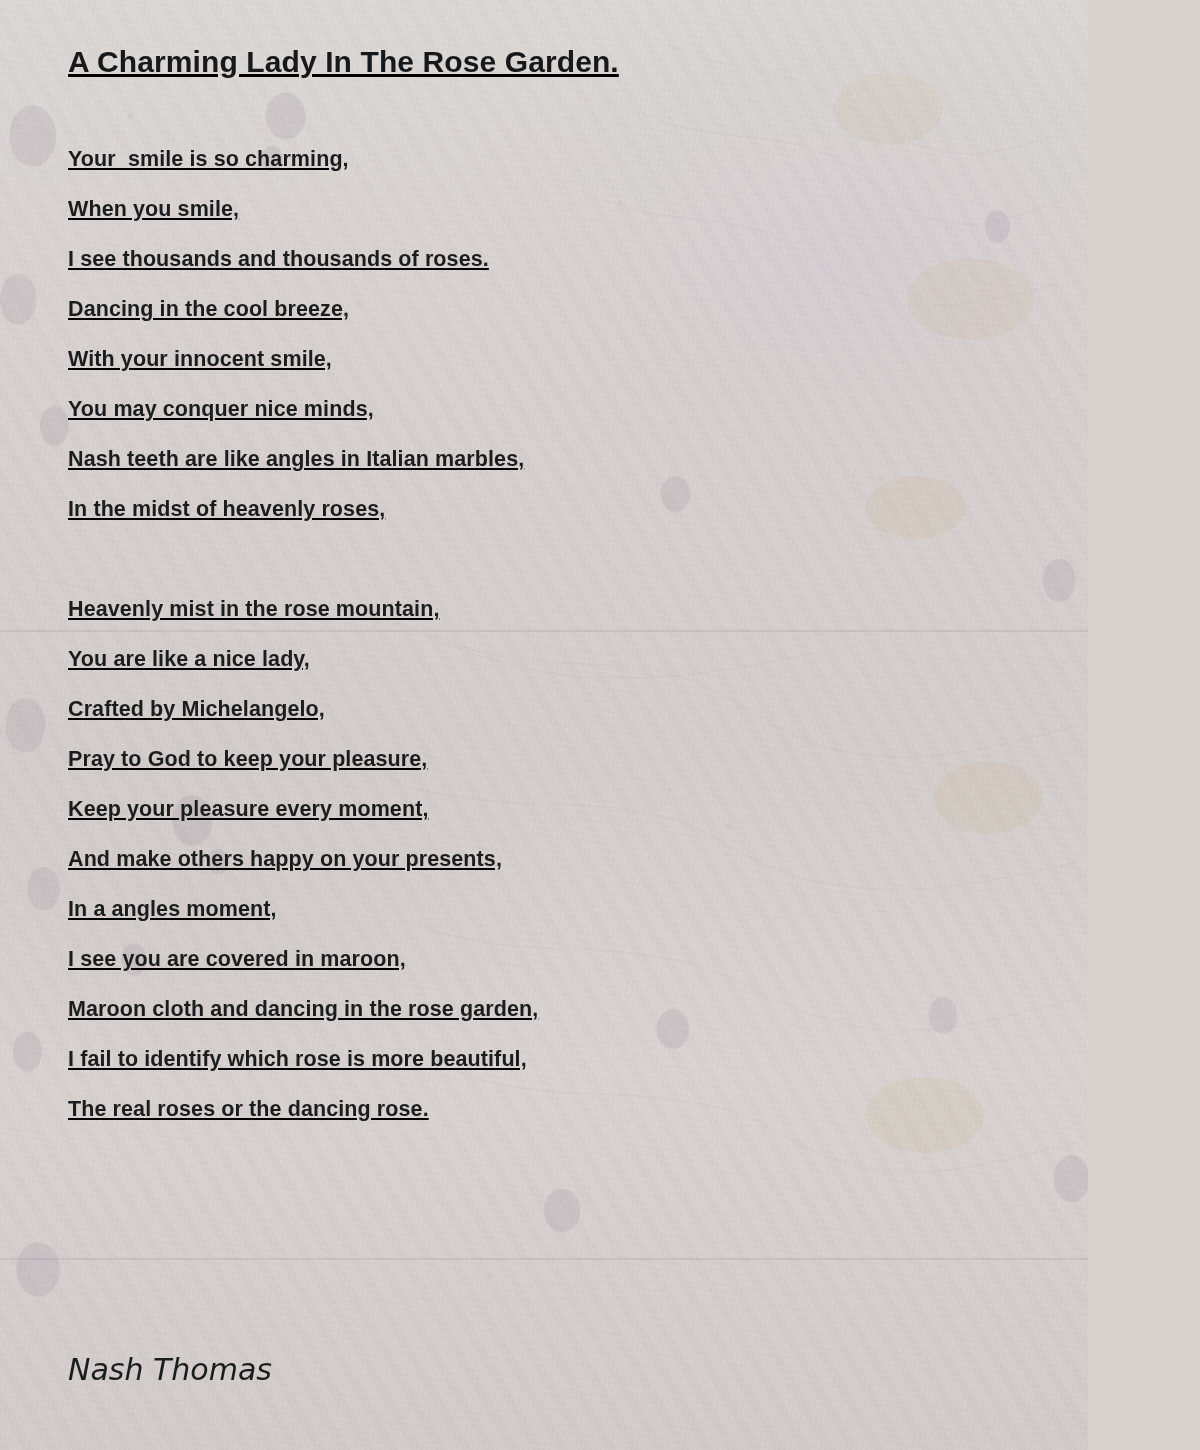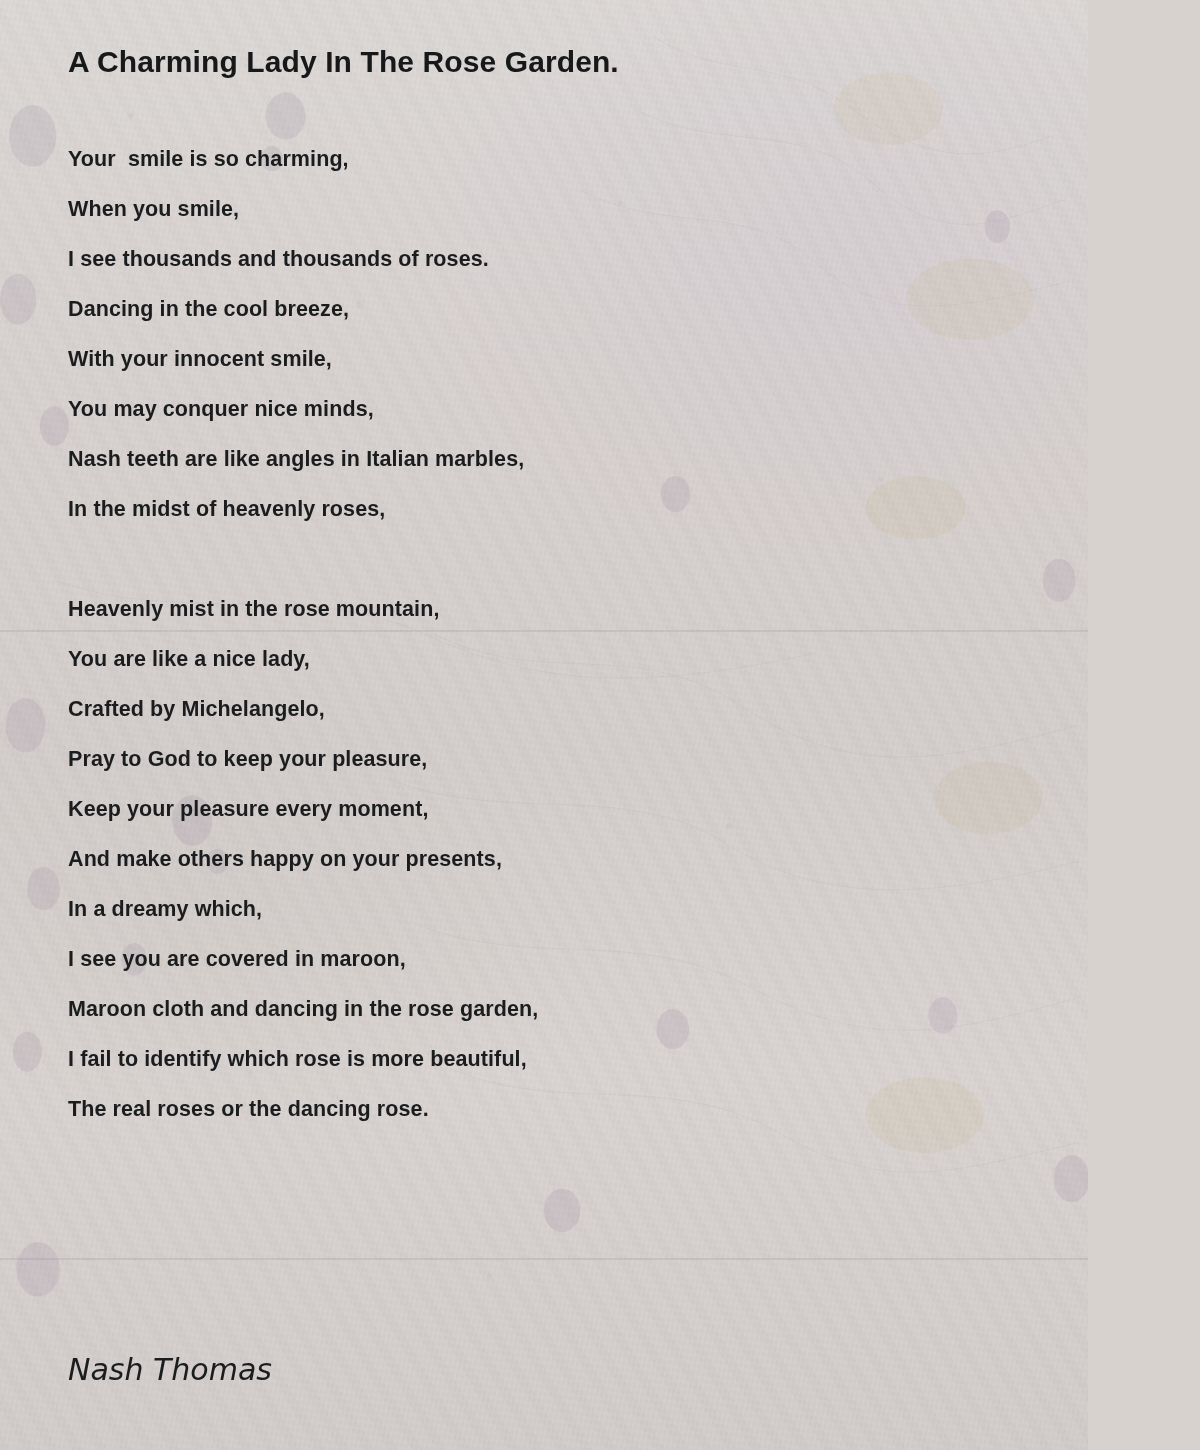--- a/index.html
+++ b/index.html
@@ -17,20 +17,21 @@
   .page {
     position: relative;
     width: 1088px;
     height: 1450px;
     box-sizing: border-box;
     background:
       radial-gradient(ellipse 600px 420px at 78% 18%, rgba(214,206,214,0.55), rgba(214,206,214,0) 70%),
       radial-gradient(ellipse 520px 380px at 20% 62%, rgba(210,204,200,0.5), rgba(210,204,200,0) 70%),
       linear-gradient(180deg, #dedad8 0%, #d9d3d1 28%, #d6d0cf 52%, #dbd5d3 74%, #d4cecd 100%);
     overflow: hidden;
+    text-decoration: underline;
   }
 
   
   .texture {
     position: absolute;
     inset: 0;
     pointer-events: none;
     background-image:
       radial-gradient(circle at 12% 8%, rgba(150,140,150,0.10) 0 2px, rgba(0,0,0,0) 3px),
       radial-gradient(circle at 33% 21%, rgba(160,150,160,0.09) 0 3px, rgba(0,0,0,0) 4px),
@@ -172,21 +173,21 @@
       <div class="poem-line">In the midst of heavenly roses,</div>
 
       <div class="stanza-gap"></div>
 
       <div class="poem-line">Heavenly mist in the rose mountain,</div>
       <div class="poem-line">You are like a nice lady,</div>
       <div class="poem-line">Crafted by Michelangelo,</div>
       <div class="poem-line">Pray to God to keep your pleasure,</div>
       <div class="poem-line">Keep your pleasure every moment,</div>
       <div class="poem-line">And make others happy on your presents,</div>
-      <div class="poem-line">In a dreamy which,</div>
+      <div class="poem-line">In a angles moment,</div>
       <div class="poem-line">I see you are covered in maroon,</div>
       <div class="poem-line">Maroon cloth and dancing in the rose garden,</div>
       <div class="poem-line">I fail to identify which rose is more beautiful,</div>
       <div class="poem-line">The real roses or the dancing rose.</div>
     </div>
   </div>
 
   <div class="author">Nash Thomas</div>
 
 </div>

